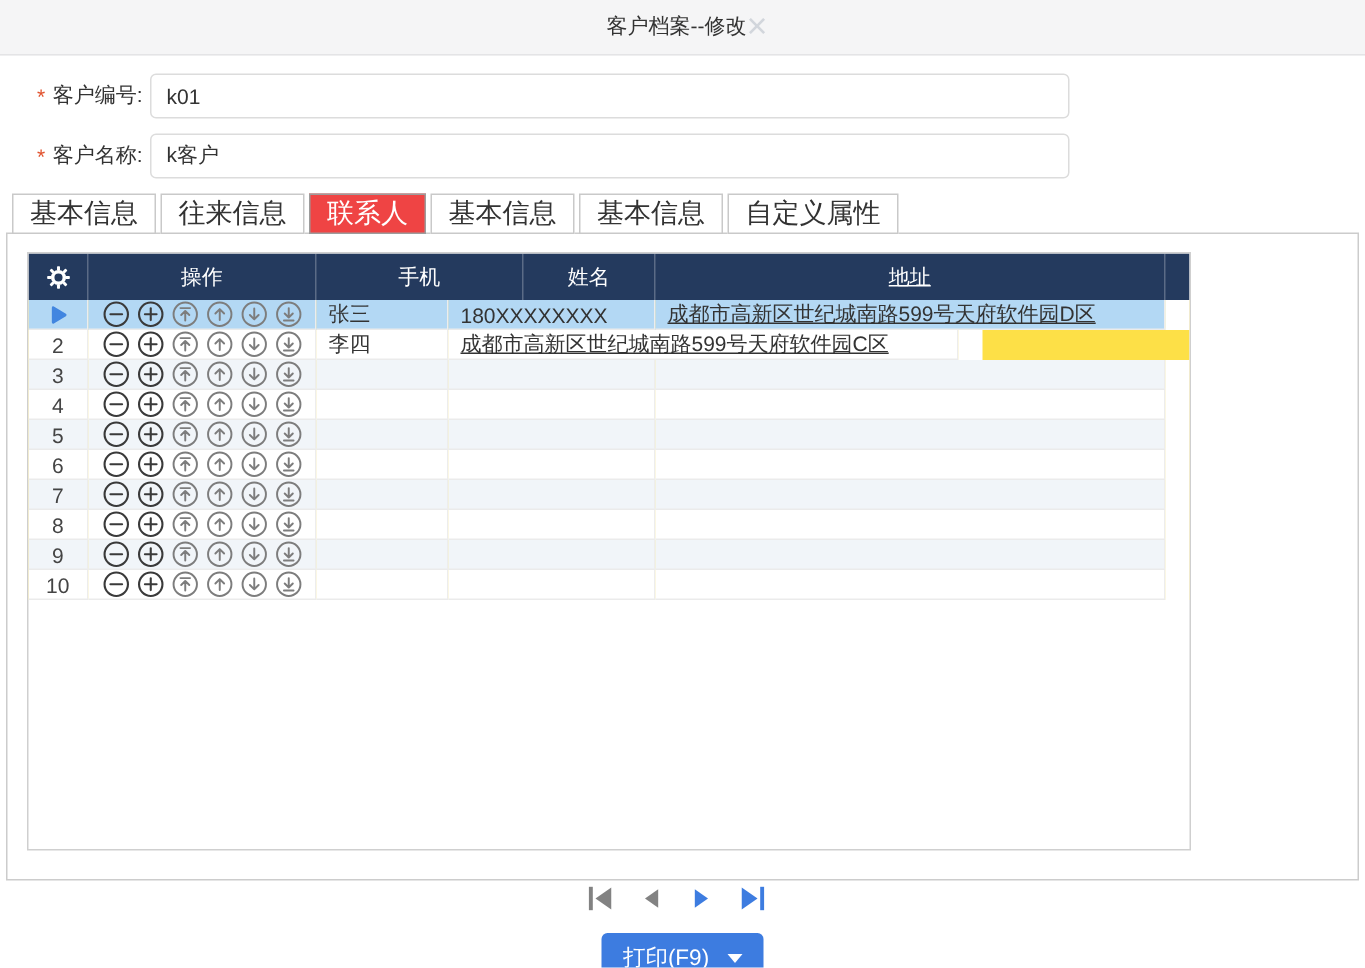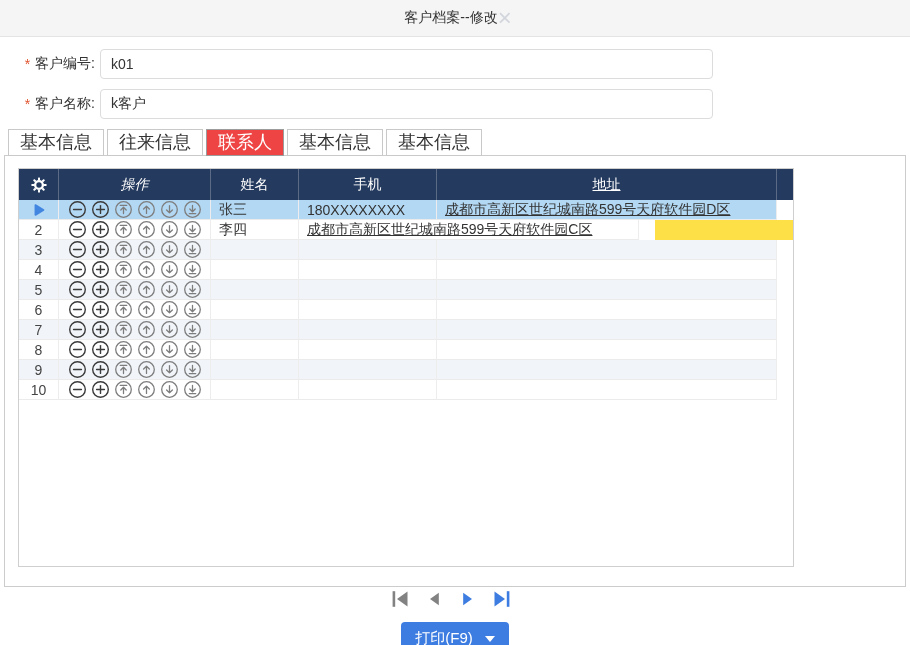--- a/index.html
+++ b/index.html
@@ -33,21 +33,21 @@
   .th { display:flex; align-items:center; justify-content:center; color:#fff; font-size:14px;
     border-right:1px solid rgba(255,255,255,0.25); }
   .th:last-child { border-right:none; }
   .trow { display:flex; height:20px; background:#fde047; }
   .trow.striped .c { background:#f1f5f9; }
   .trow.selected .c { background:#b3d8f4; }
   .c { display:flex; align-items:center; border-bottom:1px solid #ebebeb;
     border-right:1px solid #ededed; font-size:14px; color:#333; overflow:hidden;
     white-space:nowrap; background:#fff; }
   .w-num { width:40px; justify-content:center; color:#444; }
-  .w-ops { width:152px; justify-content:center; gap:4px;font-style:italic; }
+  .w-ops { width:152px; justify-content:center; gap:4px; }
   .w-name { width:88px; padding-left:8px; }
   .w-phone { width:138px; padding-left:8px; }
   .w-addr { width:340px; padding-left:8px;text-decoration:underline; }
   .w-sp { width:16px; }
   .c.w-sp { border:none; background:#fff !important; }
   .th.w-addr, .th.w-name, .th.w-phone { padding-left:0; }
   .op { display:inline-flex; cursor:pointer; }
 
   .footer { display:flex; align-items:center; justify-content:center; margin-top:2px; gap:13px;flex-direction:column; }
   .navgroup { display:flex; align-items:center; gap:14px; margin-right:8px; }
@@ -82,20 +82,21 @@
     <input class="form-input" value="k客户" style="">
   </div>
 </div>
 
 <div class="tabs">
   <div class="tab">基本信息</div>
   <div class="tab">往来信息</div>
   <div class="tab active">联系人</div>
   <div class="tab">基本信息</div>
   <div class="tab">基本信息</div>
+  <div class="tab">自定义属性</div>
 </div>
 
 <div class="panel">
   <div class="table">
     <div class="thead">
       <div class="th w-num">
         <svg width="18" height="18" viewBox="0 0 20 20">
           <g fill="#fff">
             <rect x="8.9" y="1.6" width="2.2" height="3.2" rx="0.6"></rect>
             <rect x="8.9" y="1.6" width="2.2" height="3.2" rx="0.6" transform="rotate(45 10 10)"></rect>
@@ -103,22 +104,22 @@
             <rect x="8.9" y="1.6" width="2.2" height="3.2" rx="0.6" transform="rotate(135 10 10)"></rect>
             <rect x="8.9" y="1.6" width="2.2" height="3.2" rx="0.6" transform="rotate(180 10 10)"></rect>
             <rect x="8.9" y="1.6" width="2.2" height="3.2" rx="0.6" transform="rotate(225 10 10)"></rect>
             <rect x="8.9" y="1.6" width="2.2" height="3.2" rx="0.6" transform="rotate(270 10 10)"></rect>
             <rect x="8.9" y="1.6" width="2.2" height="3.2" rx="0.6" transform="rotate(315 10 10)"></rect>
           </g>
           <circle cx="10" cy="10" r="4.3" fill="none" stroke="#fff" stroke-width="2.6"></circle>
         </svg>
       </div>
       <div class="th w-ops">操作</div>
+      <div class="th w-phone">手机</div>
       <div class="th w-name">姓名</div>
-      <div class="th w-phone">手机</div>
       <div class="th w-addr">地址</div>
       <div class="th w-sp"></div>
     </div>
     <div>
         <div class="trow selected">
     <div class="c w-num">
       <svg width="16" height="16" viewBox="0 0 18 18">
         <path d="M5 3.5 L14 9 L5 14.5 Z" fill="#4286e0" stroke="#4286e0" stroke-width="2" stroke-linejoin="round"></path>
       </svg>
       <span></span>

